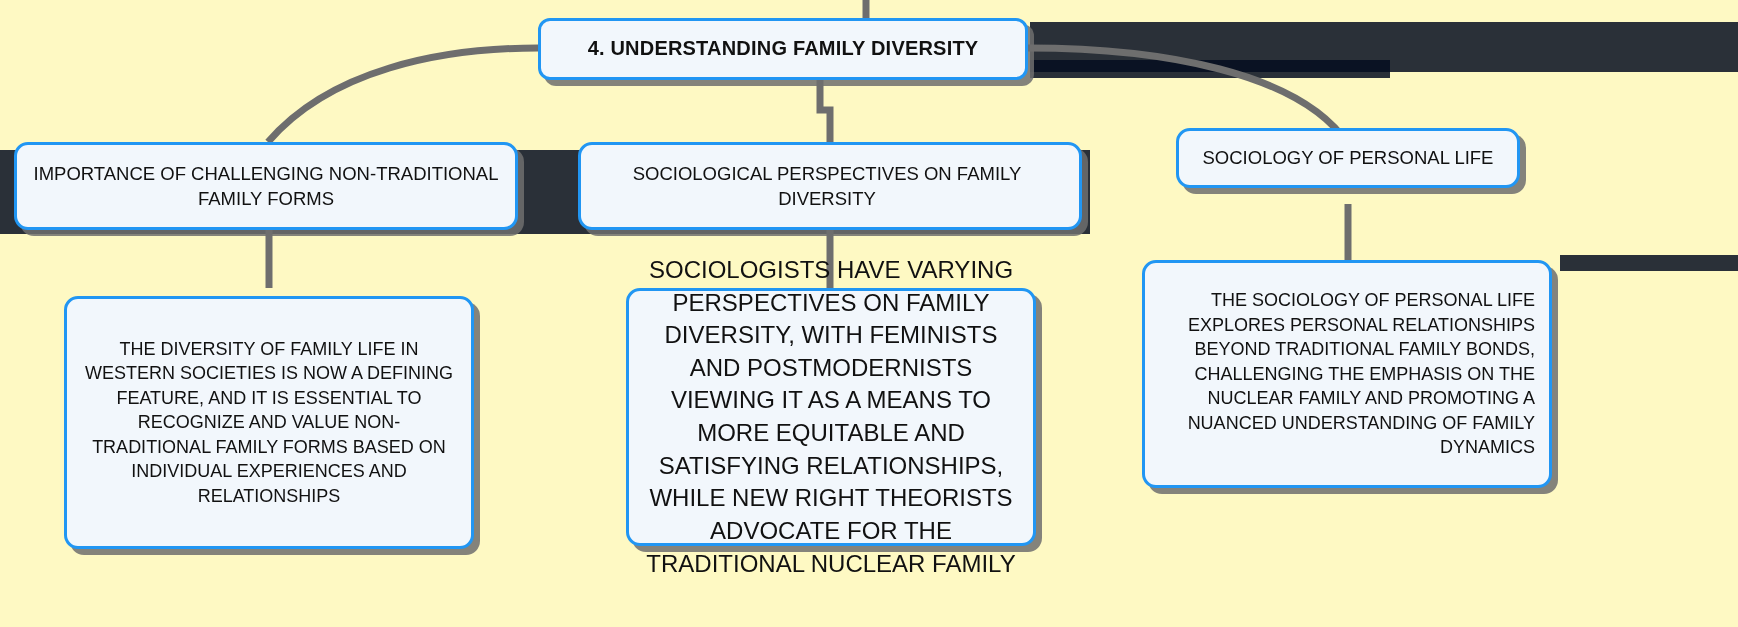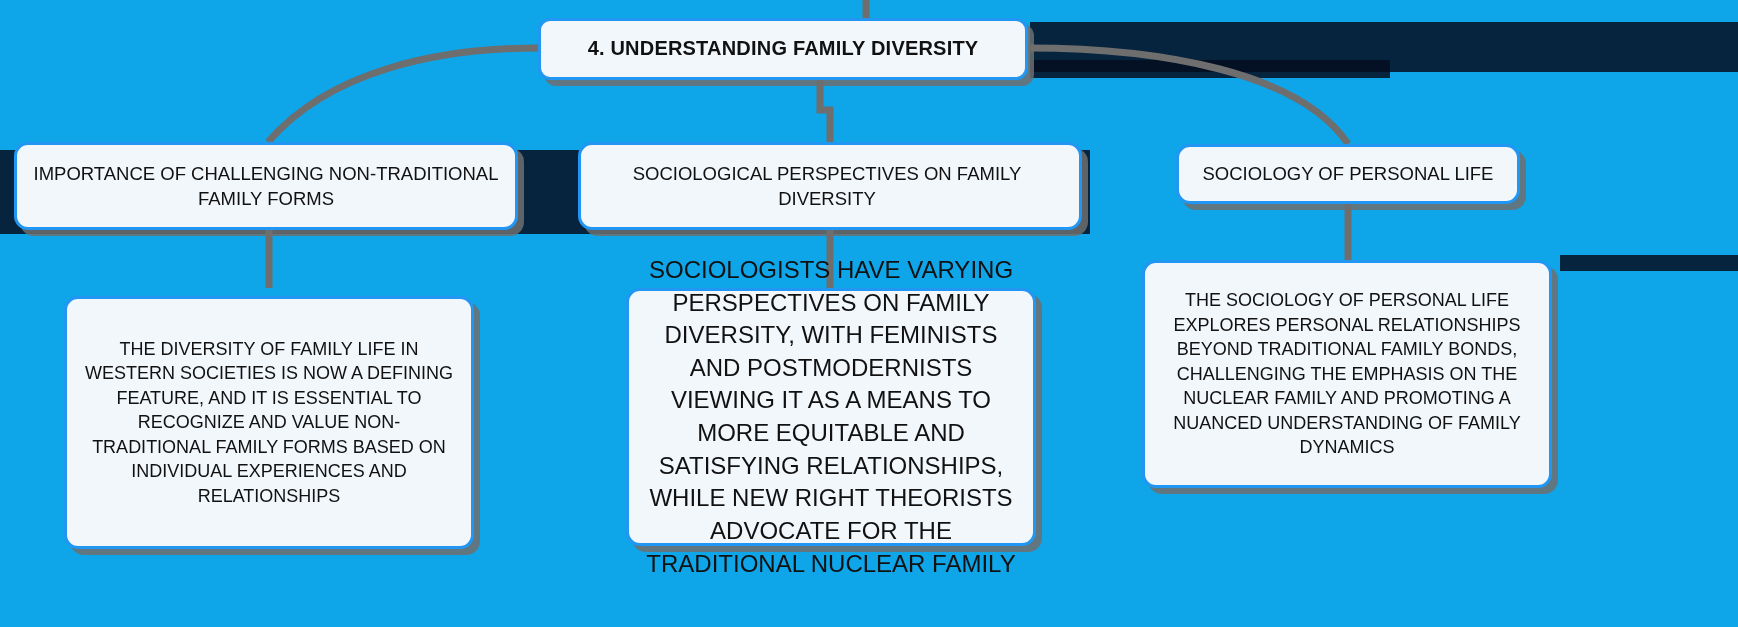--- a/index.html
+++ b/index.html
@@ -4,21 +4,21 @@
 <style>
   html, body {
     margin: 0;
     padding: 0;
     background: #000000;
   }
   #canvas {
     position: relative;
     width: 1738px;
     height: 627px;
-    background: #0ea5e9;
+    background: #fef9c3;
     overflow: hidden;
     font-family: "Liberation Sans", sans-serif;
   }
 
   
   .glow {
     position: absolute;
     background: #050d20;
     pointer-events: none;
   }
@@ -78,21 +78,21 @@
   #node-b2 {
     left: 578px;
     top: 142px;
     width: 504px;
     height: 88px;
   }
   #node-b2 .txt { font-size: 18.5px; padding-left: 8px; }
 
   #node-b3 {
     left: 1176px;
-    top: 144px;
+    top: 128px;
     width: 344px;
     height: 60px;
   }
   #node-b3 .txt { font-size: 18.5px; }
 
   
   #node-l1 {
     left: 64px;
     top: 296px;
     width: 410px;
@@ -107,21 +107,21 @@
     height: 258px;
   }
   #node-l2 .txt { font-size: 24px; text-align: center; }
 
   #node-l3 {
     left: 1142px;
     top: 260px;
     width: 410px;
     height: 228px;
   }
-  #node-l3 .txt { font-size: 18px; }
+  #node-l3 .txt { font-size: 18px; text-align: right; }
 </style>
 </head>
 <body>
 
 <div id="canvas">
 
   <div class="glow" style="left:0px;   top:150px; width:560px; height:84px; opacity:.85;"></div>
   <div class="glow" style="left:560px; top:150px; width:530px; height:84px; opacity:.85;"></div>
   <div class="glow" style="left:1030px;top:22px;  width:708px; height:50px; opacity:.85;"></div>
   <div class="glow" style="left:1030px;top:60px;  width:360px; height:18px; opacity:.85;"></div>

